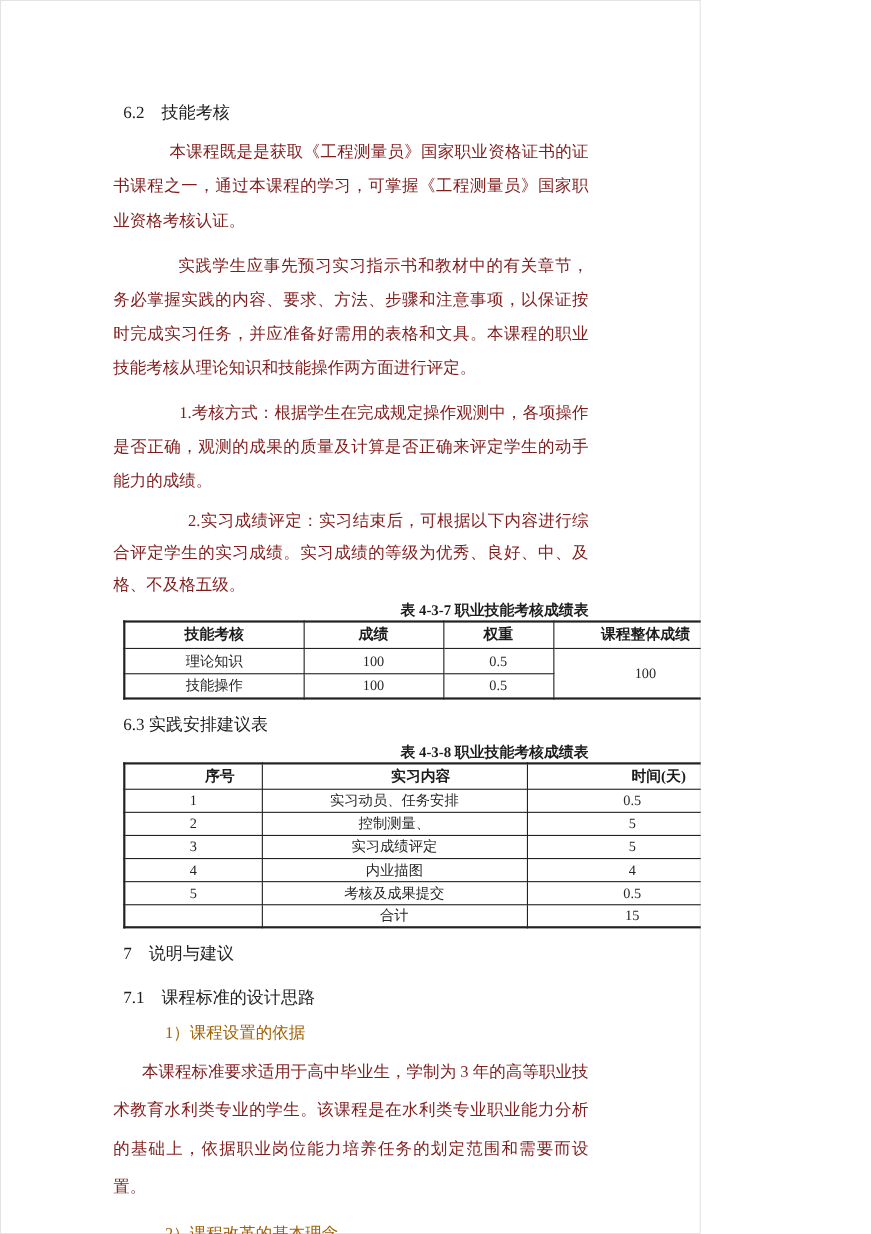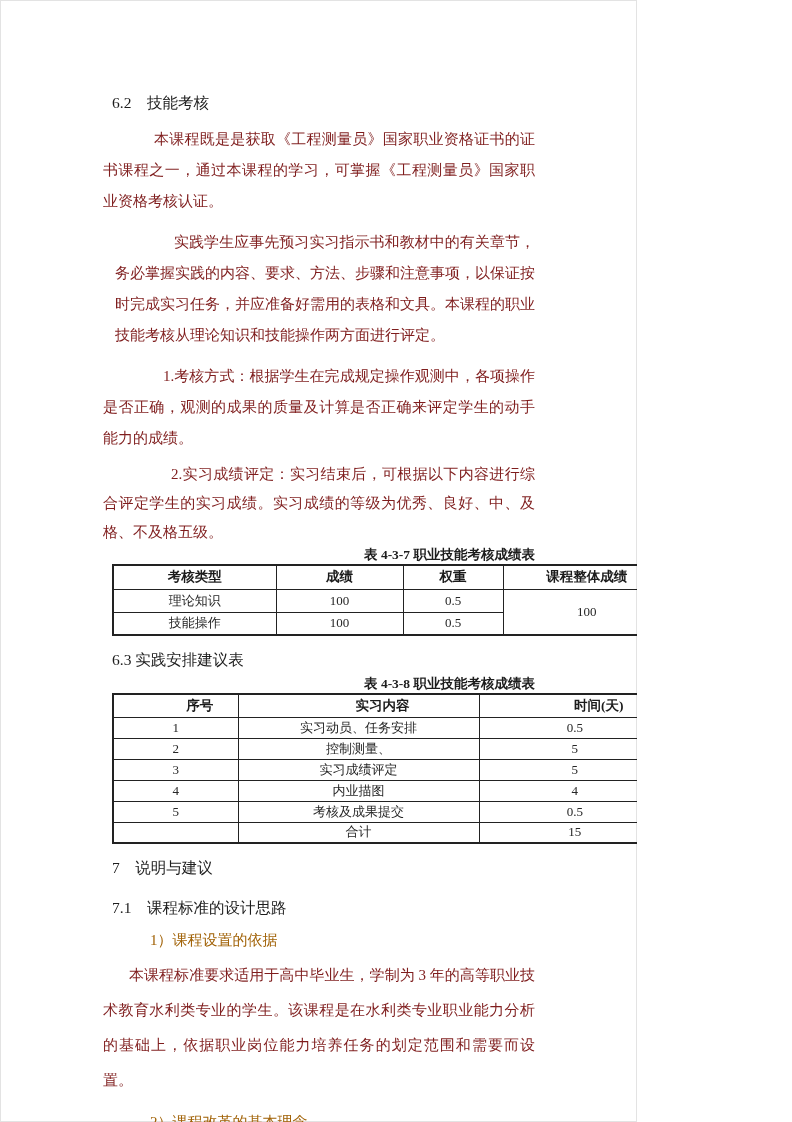--- a/index.html
+++ b/index.html
@@ -23,21 +23,21 @@
     white-space: pre;
   }
   .para {
     font-size: 15px;
     line-height: 31px;
     text-align: justify;
     margin: 0;
     color: #7f1d1d;
   }
   #p1 { margin-top: 12px; text-indent: 51px; }
-  #p2 { margin-top: 10px; text-indent: 59px; margin-left: 12px; }
+  #p2 { margin-top: 10px; text-indent: 59px; }
   #p3 { margin-top: 10px; text-indent: 60px; }
   #p4 { margin-top: 6px;  text-indent: 68px; line-height: 29px; }
   .caption {
     font-size: 13.5px;
     font-weight: 700;
     text-align: right;
     line-height: 15px;
     margin: 0;
   }
   #cap1 { margin-top: 0px; }
@@ -104,21 +104,21 @@
 
   <table class="doc-table" id="t1">
     <colgroup>
       <col style="width:163px">
       <col style="width:127px">
       <col style="width:100px">
       <col style="width:168px">
     </colgroup>
     <tbody>
         <tr>
-      <th>考核类型</th>
+      <th>技能考核</th>
       <th>成绩</th>
       <th>权重</th>
       <th>课程整体成绩</th>
     </tr>
     <tr>
       <td>理论知识</td>
       <td>100</td>
       <td>0.5</td>
       <td rowspan="2">100</td>
     </tr>

